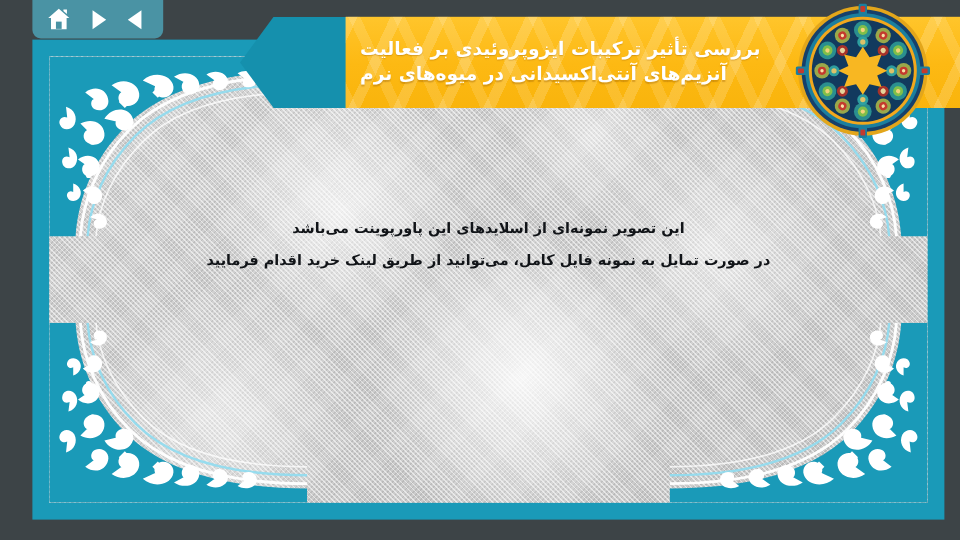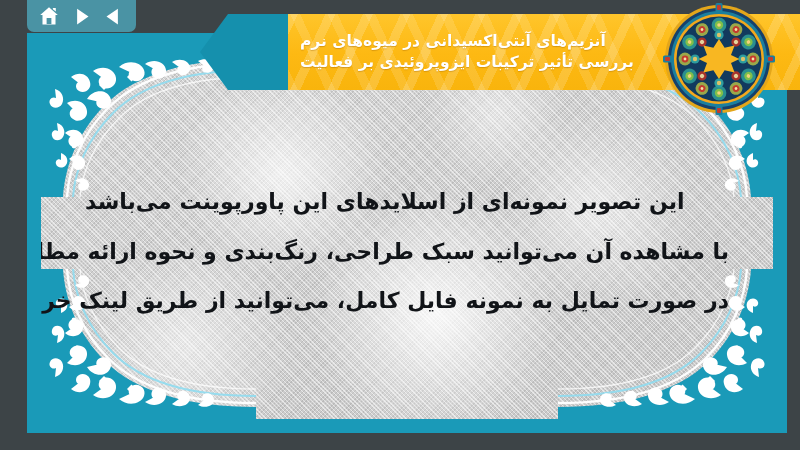--- a/index.html
+++ b/index.html
@@ -84,23 +84,23 @@
 
   
   .medallion{
     position:absolute;left:663px;top:3px;width:112px;height:112px;z-index:30;
   }
   .medallion svg{display:block;width:100%;height:100%;}
 
   
   .body-text{
     position:absolute;left:44px;right:44px;top:130px;
-    direction:rtl;text-align:left;
+    direction:rtl;text-align:center;
     color:#111418;
-    font-size:22px;line-height:2.25;font-weight:bold;
+    font-size:12px;line-height:2.25;font-weight:bold;
     z-index:20;
   }
   .body-text p{margin:0;white-space:nowrap;}
 </style>
 </head>
 <body>
 
 <div id="stage">
 
   <div class="outer-bg"></div>
@@ -265,33 +265,32 @@
               <path d="M29 95 l4-4 4 4 -4 4 Z"></path>
             <path d="M14 42 c7 2 10 9 7 15 c-3 5-10 5-12 0 c-2-4 2-8 6-6"></path>
             <path d="M16 76 c7 2 9 9 6 14 c-3 5-10 4-11-1 c-1-4 2-7 6-5"></path>
             <path d="M20 106 c6 2 8 8 5 12 c-3 4-9 3-10-1 c-1-3 2-6 5-4"></path>
           </g>
         </svg>
       </div>
 
       <div class="body-text">
         <p>این تصویر نمونه‌ای از اسلایدهای این پاورپوینت می‌باشد</p>
-        <p>با مشاهده آن می‌توانید سبک طراحی، رنگ‌بندی و نحوه ارائه مطالب را بررسی نمایید</p>
         <p>در صورت تمایل به نمونه فایل کامل، می‌توانید از طریق لینک خرید اقدام فرمایید</p>
       </div>
 
     </div>
   </div>
 
   <div class="ribbon-wrap">
     <div class="ribbon-tail"></div>
     <div class="ribbon-band"></div>
     <div class="ribbon-text">
+      <span>بررسی تأثیر ترکیبات ایزوپروئیدی بر فعالیت</span>
       <span>آنزیم‌های آنتی‌اکسیدانی در میوه‌های نرم</span>
-      <span>بررسی تأثیر ترکیبات ایزوپروئیدی بر فعالیت</span>
     </div>
   </div>
 
   <div class="medallion">
     <svg viewBox="0 0 112 112" aria-hidden="true">
       <defs>
         <g id="petal">
           <circle cx="0" cy="-34" r="7.4" fill="#2a8f8f"></circle>
           <circle cx="0" cy="-34" r="4.2" fill="#7fbf4a"></circle>
           <circle cx="0" cy="-34" r="1.8" fill="#f2d27a"></circle>

